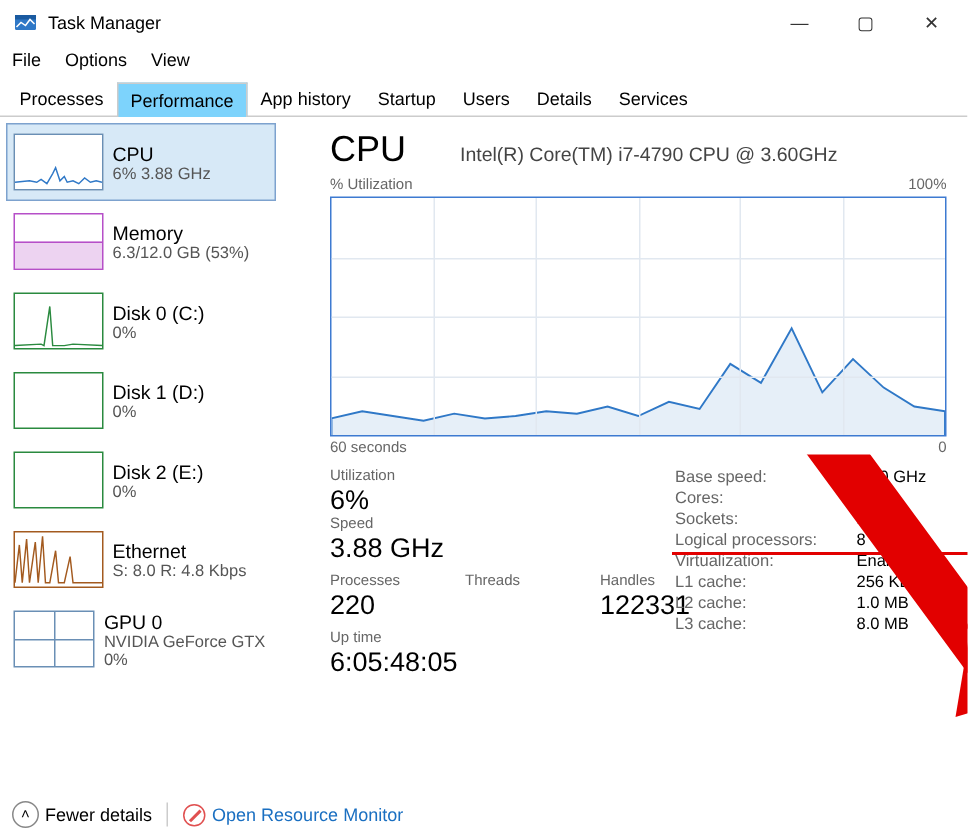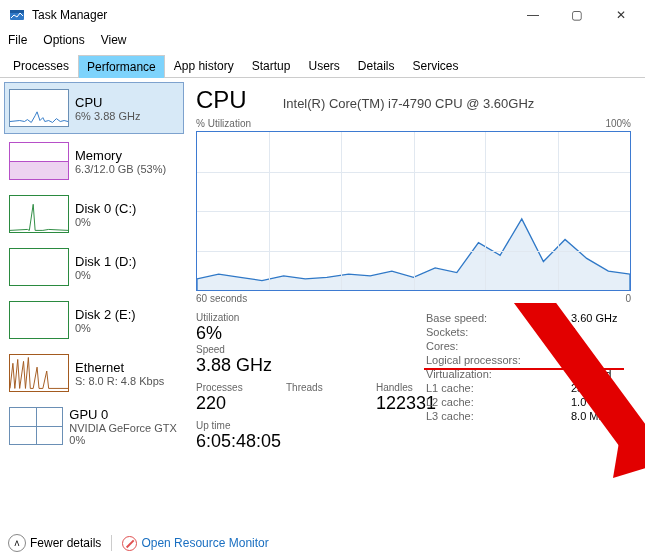--- a/index.html
+++ b/index.html
@@ -7,21 +7,21 @@
   .titlebar { height: 30px; display: flex; align-items: center; padding: 0 2px; }
   .titlebar .app-icon { width: 18px; height: 18px; margin: 0 6px; display:flex; align-items:center; justify-content:center;}
   .titlebar .title { flex: 1; font-size: 12px; }
   .winbtns { display: flex; }
   .winbtn { width: 44px; height: 30px; display:flex; align-items:center; justify-content:center; font-size:12px; color:#333;}
   .menubar { display: flex; padding: 0 0; height: 20px; align-items:flex-end; border-bottom:1px solid transparent;}
   .menu-item { padding: 2px 8px; font-size: 12px; }
   .tabs { display: flex; border-bottom: 1px solid #ccc; padding: 4px 4px 0 4px; }
   .tab { padding: 4px 8px; font-size: 12px; border: 1px solid transparent; border-bottom: none; margin-right: 0px;}
   .tab.active { border-color: #ccc; background:#7dd3fc; position:relative; top:1px;}
-  .content { display: flex; height: 450px; }
+  .content { display: flex; height: 450px; gap: 24px; }
   .sidebar { width: 188px; padding: 4px; overflow:hidden;}
   .side-item { display:flex; align-items:center; padding:3px 4px; border:1px solid transparent; height:52px; margin-bottom:1px; }
   .side-item.active { background:#d7e9f7; border:1px solid #7da2ce; }
   .side-item .side-title { font-size:13px; }
   .side-item .side-sub { font-size:11px; color:#555; }
   .thumb { width:60px; height:38px; border:1px solid #6a8fb5; background:#fff; margin-right:6px; display:flex; align-items:flex-end; position:relative; overflow:hidden;}
   .main { flex:1; padding: 8px 14px 8px 8px; position:relative;}
   .main-header { display:flex; align-items:baseline; margin-bottom:4px;}
   .cpu-big { font-size:24px; font-weight:400; margin-right: 36px;}
   .cpu-model { font-size:13px; color:#444; }
@@ -212,26 +212,26 @@
         </div>
         <div class="uptime-lbl">Up time</div>
         <div class="uptime-val">6:05:48:05</div>
       </div>
       <div class="stats-right">
         <div class="kv">
             <span class="k">Base speed:</span>
             <span class="v">3.60 GHz</span>
           </div>
         <div class="kv">
+            <span class="k">Cores:</span>
+            <span class="v">4</span>
+          </div>
+        <div class="kv">
             <span class="k">Sockets:</span>
             <span class="v">1</span>
-          </div>
-        <div class="kv">
-            <span class="k">Cores:</span>
-            <span class="v">4</span>
           </div>
         <div class="kv">
             <span class="k">Logical processors:</span>
             <span class="v">8</span>
           </div>
         <div class="kv">
             <span class="k">Virtualization:</span>
             <span class="v">Enabled</span>
           </div>
         <div class="kv">

